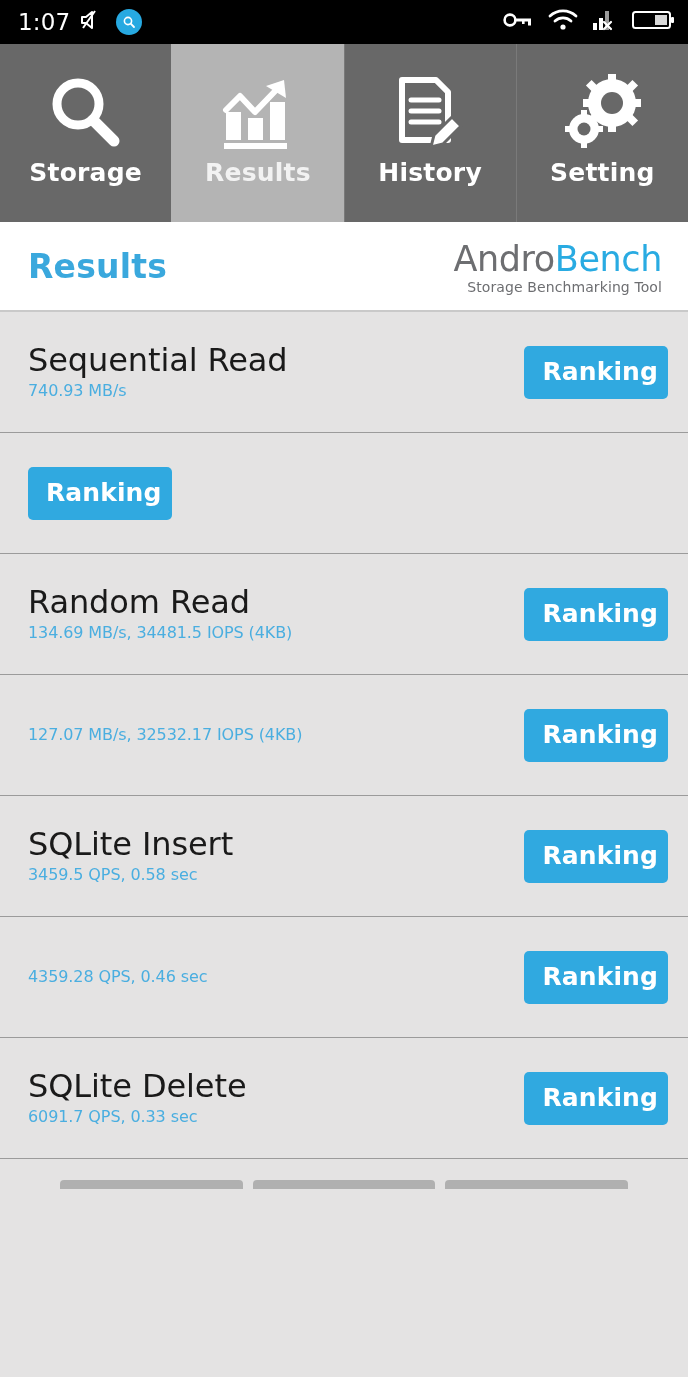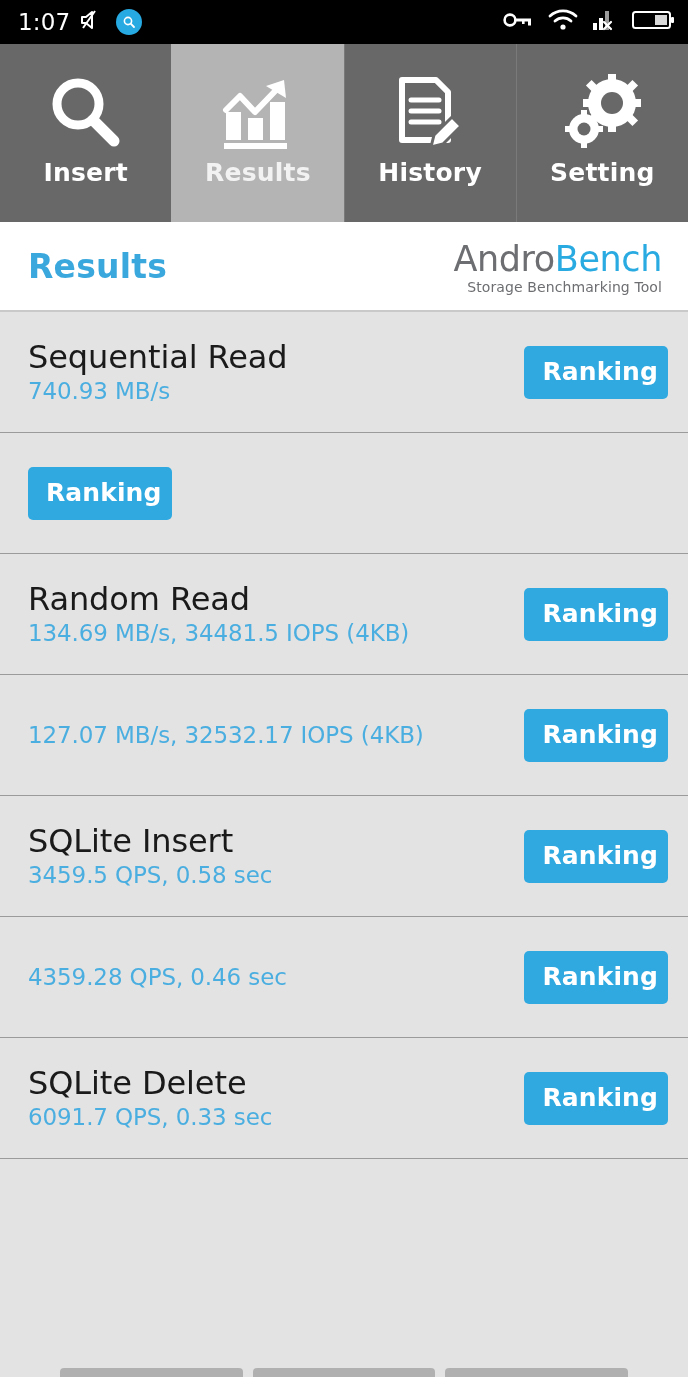--- a/index.html
+++ b/index.html
@@ -10,21 +10,21 @@
   body {
     width: 688px;
     height: 1377px;
     overflow: hidden;
     font-family: "DejaVu Sans", "Liberation Sans", sans-serif;
     -webkit-font-smoothing: antialiased;
   }
   .screen {
     position: relative;
     width: 688px;
-    height: 1377px;
+    height: 1189px;
     background: #e4e3e3;
     display: flex;
     flex-direction: column;
   }
 
   
   .statusbar {
     height: 44px;
     background: #000000;
     display: flex;
@@ -174,21 +174,21 @@
     gap: 5px;
   }
   .row-title {
     color: #1a1a1a;
     font-size: 32px;
     line-height: 1.05;
     letter-spacing: -0.1px;
   }
   .row-value {
     color: #4aaee0;
-    font-size: 23px;
+    font-size: 16px;
     line-height: 1.05;
     letter-spacing: -0.1px;
   }
   .ranking-btn {
     flex: 0 0 auto;
     background: #30a9e0;
     color: #ffffff;
     font-size: 25px;
     font-weight: bold;
     border: none;
@@ -283,21 +283,21 @@
 
   <div class="tabbar">
 
     <div class="tab">
       <span class="tab-icon">
         <svg width="84" height="84" viewBox="0 0 84 84">
           <circle cx="34" cy="32" r="21" fill="none" stroke="#ffffff" stroke-width="9"></circle>
           <line x1="49" y1="48" x2="70" y2="69" stroke="#ffffff" stroke-width="11" stroke-linecap="round"></line>
         </svg>
       </span>
-      <span class="tab-label">Insert</span>
+      <span class="tab-label">Storage</span>
     </div>
 
     <div class="tab active">
       <span class="tab-icon">
         <svg width="84" height="84" viewBox="0 0 84 84">
           <rect x="10" y="40" width="15" height="28" fill="#ffffff"></rect>
           <rect x="32" y="46" width="15" height="22" fill="#ffffff"></rect>
           <rect x="54" y="30" width="15" height="38" fill="#ffffff"></rect>
           <rect x="8" y="71" width="63" height="6" fill="#ffffff"></rect>
           <polyline points="10,38 24,24 39,40 64,14" fill="none" stroke="#ffffff" stroke-width="6" stroke-linejoin="round" stroke-linecap="round"></polyline>

